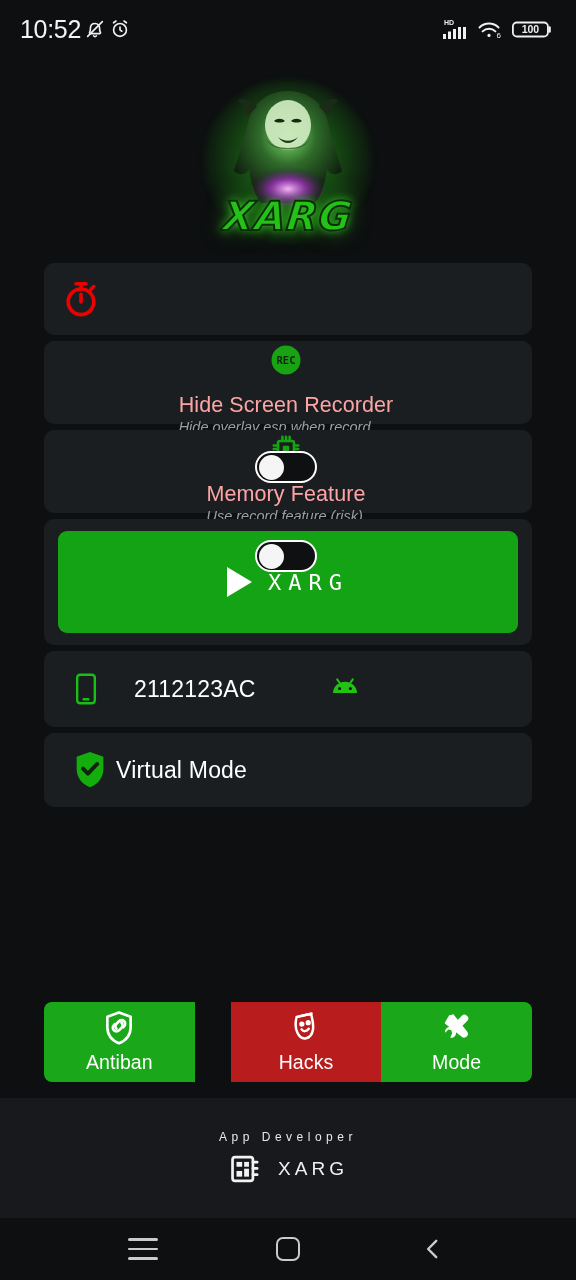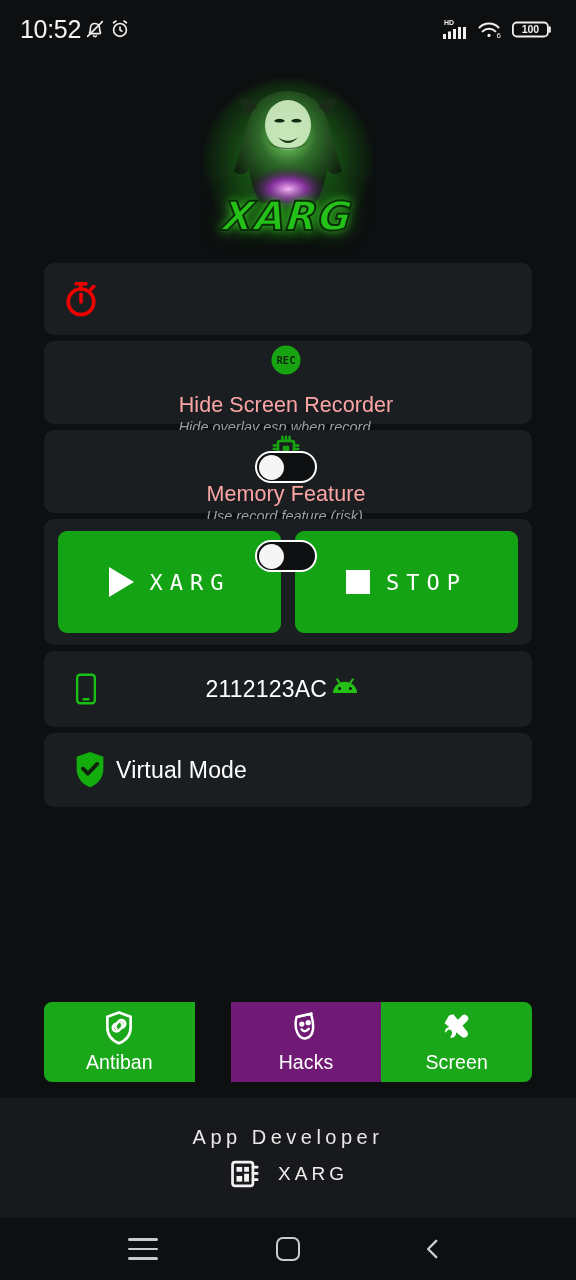--- a/index.html
+++ b/index.html
@@ -94,51 +94,51 @@
   .tri {
     width: 0; height: 0;
     border-left: 25px solid #ffffff;
     border-top: 15px solid transparent;
     border-bottom: 15px solid transparent;
   }
   .sq { width: 24px; height: 24px; background: #ffffff; }
 
   
   .card-device { height: 76px; display: flex; align-items: center; padding: 0 18px; }
-  .dev-cell { display: flex; align-items: center; gap: 6px; justify-content: space-between; }
+  .dev-cell { display: flex; align-items: center; gap: 34px; }
   .dev-cell.first { width: 265px; padding-left: 10px; }
   .dev-text { font-size: 23px; color: #ffffff; letter-spacing: 0.2px; }
 
   .card-virtual { height: 74px; display: flex; align-items: center; padding: 0 18px; margin-bottom: 0; }
   .card-virtual .dev-text { padding-left: 8px; }
   .vshield { padding-left: 10px; display: flex; }
 
   .spacer { flex: 1 1 auto; }
 
   
   .tabs {
     margin: 0 44px 0 44px; flex: 0 0 auto;
     display: flex; border-radius: 8px; overflow: hidden;
   }
   .tab {
     flex: 1 1 0; height: 80px;
     display: flex; flex-direction: column; align-items: center; justify-content: center; gap: 5px;
     background: #1aa81a; color: #ffffff; cursor: pointer;
   }
-  .tab.dim { background: #701a75; margin-left: 36px; }
+  .tab.dim { background: #b91c1c; margin-left: 36px; }
   .tab-label { font-size: 19.5px; letter-spacing: 0.1px; }
 
   
   .footer {
     flex: 0 0 120px; margin-top: 16px;
     background: #17191c;
     display: flex; flex-direction: column; align-items: center; justify-content: center; gap: 8px;
   }
   .footer-title {
-    font-size: 20px; color: #e8e8e8; letter-spacing: 4.5px; font-weight: 400; text-align: right;
+    font-size: 12px; color: #e8e8e8; letter-spacing: 4.5px; font-weight: 400; text-align: right;
   }
   .footer-dev { display: flex; align-items: center; gap: 16px; }
   .footer-name { font-size: 19px; color: #f0f0f0; letter-spacing: 4px; }
 
   
   .navbar {
     flex: 0 0 62px;
     display: flex; align-items: center; justify-content: space-around;
     padding: 0 70px; background: #0d0f10;
   }
@@ -280,24 +280,20 @@
     <span class="toggle">
       <span class="knob"></span>
     </span>
   </div>
 
   <div class="card card-actions">
     <button class="btn-action">
       <span class="tri"></span>
       <span class="btn-label">XARG</span>
     </button>
-    <button class="btn-action">
-      <span class="sq"></span>
-      <span class="btn-label">STOP</span>
-    </button>
   </div>
 
   <div class="card card-device">
     <span class="dev-cell first">
       <span>
         <svg class="icon-svg" width="28" height="34" viewBox="0 0 24 30" fill="none" stroke="#17c012" stroke-width="2.1" stroke-linejoin="round">
           <rect x="4.2" y="2.4" width="15.6" height="25.2" rx="2.6"></rect>
           <path d="M10 24h4" stroke-linecap="round"></path>
         </svg>
       </span>
@@ -352,21 +348,21 @@
     </div>
     <div class="tab">
       <span>
         <svg class="icon-svg" width="34" height="36" viewBox="0 0 24 26">
           <g fill="#ffffff">
             <path d="M16.9 3.2c-2.3-.7-4.7 1.6-4.1 3.9l-8.3 8.3a2.3 2.3 0 0 0 0 3.2l.6.6a2.3 2.3 0 0 0 3.2 0l8.3-8.3c2.3.6 4.6-1.8 3.9-4.1l-2.3 2.3-2.1-.6-.6-2.1z" transform="rotate(180 12 11.6)"></path>
             <path d="M5.6 3.6l3.2-.9 9.9 12.4c.9 1.1.8 2.7-.2 3.7-1 1-2.6 1.1-3.7.2L2.4 9.1z" transform="translate(0.6,0.4)"></path>
           </g>
         </svg>
       </span>
-      <span class="tab-label">Screen</span>
+      <span class="tab-label">Mode</span>
     </div>
   </div>
 
   <div class="footer">
     <span class="footer-title">App Developer</span>
     <span class="footer-dev">
       <span>
         <svg class="icon-svg" width="34" height="34" viewBox="0 0 24 24" fill="none" stroke="#f2f2f2" stroke-width="1.9" stroke-linejoin="round">
           <rect x="3.2" y="3.6" width="14.4" height="16.8" rx="1.8"></rect>
           <rect x="6" y="7" width="4" height="3.4" fill="#f2f2f2" stroke="none"></rect>

